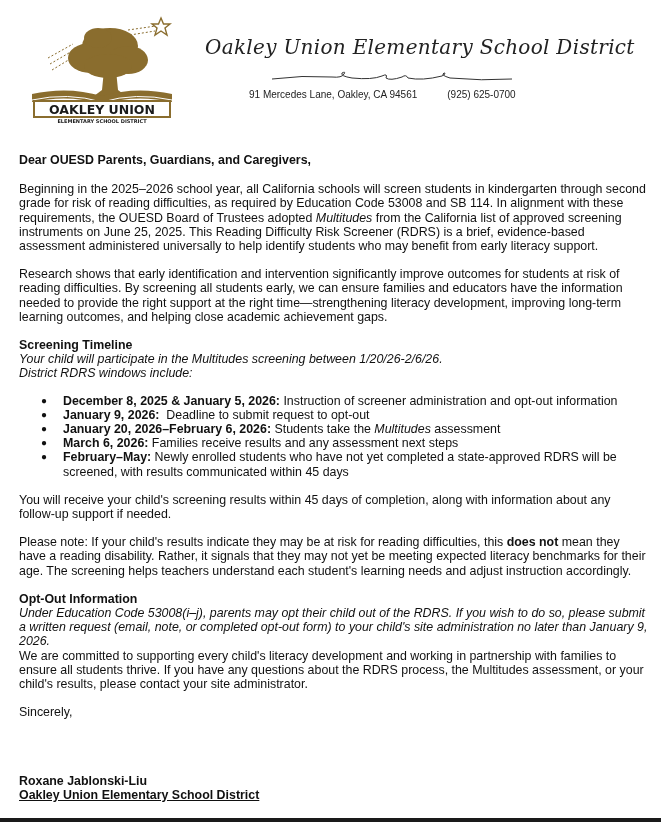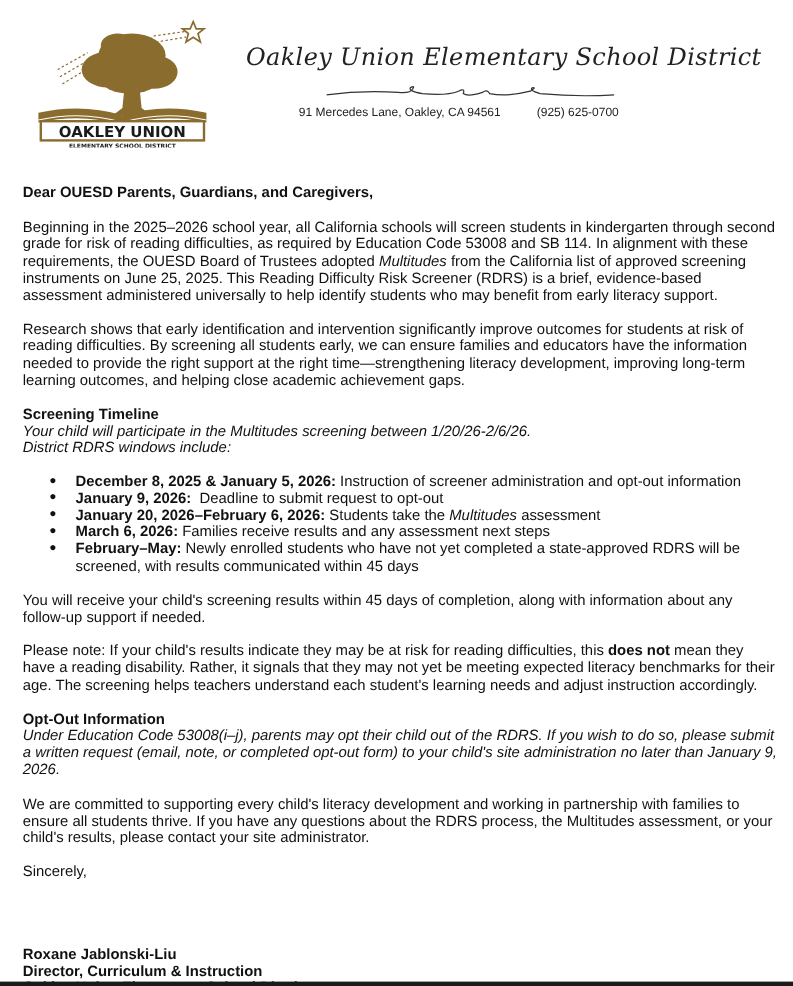--- a/index.html
+++ b/index.html
@@ -100,29 +100,28 @@
       <li><span class="bullet">●</span><span class="bold">January 20, 2026–February 6, 2026:</span><span> Students take the </span><span class="ital">Multitudes</span><span> assessment</span></li>
       <li><span class="bullet">●</span><span class="bold">March 6, 2026:</span><span> Families receive results and any assessment next steps</span></li>
       <li><span class="bullet">●</span><span class="bold">February–May:</span><span> Newly enrolled students who have not yet completed a state-approved RDRS will be screened, with results communicated within 45 days</span></li>
     </ul>
   </div>
 
   <p>You will receive your child's screening results within 45 days of completion, along with information about any follow-up support if needed.</p>
 
   <p><span>Please note: If your child's results indicate they may be at risk for reading difficulties, this </span><span class="bold">does not</span><span> mean they have a reading disability. Rather, it signals that they may not yet be meeting expected literacy benchmarks for their age. The screening helps teachers understand each student's learning needs and adjust instruction accordingly.</span></p>
 
-  <div style="margin-bottom:14px;">
+  <div style="">
     <p class="section-title">Opt-Out Information</p>
     <p class="plain">Under Education Code 53008(i–j), parents may opt their child out of the RDRS. If you wish to do so, please submit a written request (email, note, or completed opt-out form) to your child's site administration no later than January 9, 2026.</p>
   </div>
 
   <p>We are committed to supporting every child's literacy development and working in partnership with families to ensure all students thrive. If you have any questions about the RDRS process, the Multitudes assessment, or your child's results, please contact your site administrator.</p>
 
   <p class="signoff">Sincerely,</p>
 
   <div>
     <p class="sig">Roxane Jablonski-Liu</p>
-    <p class="sig">Director, Curriculum &amp; Instruction</p>
     <p class="sig sig-underline">Oakley Union Elementary School District</p>
   </div>
 </div>
 
 <div class="bottom-rule"></div>
 
 </body></html>

